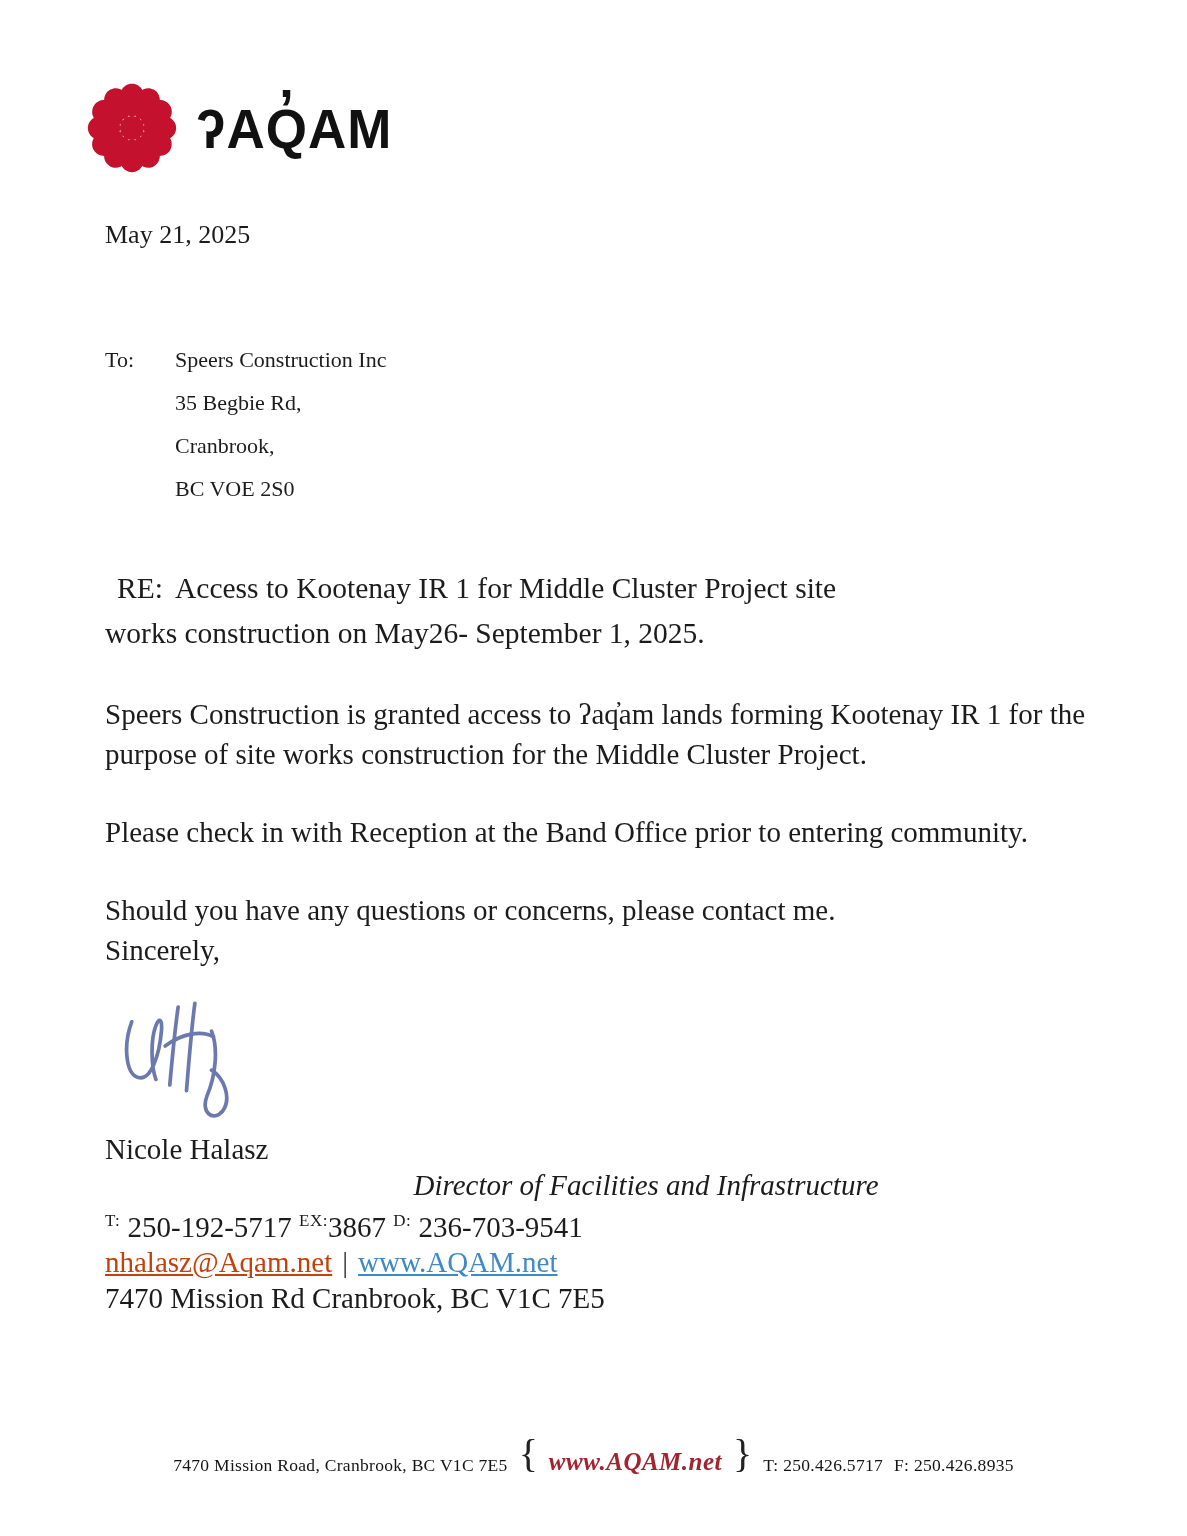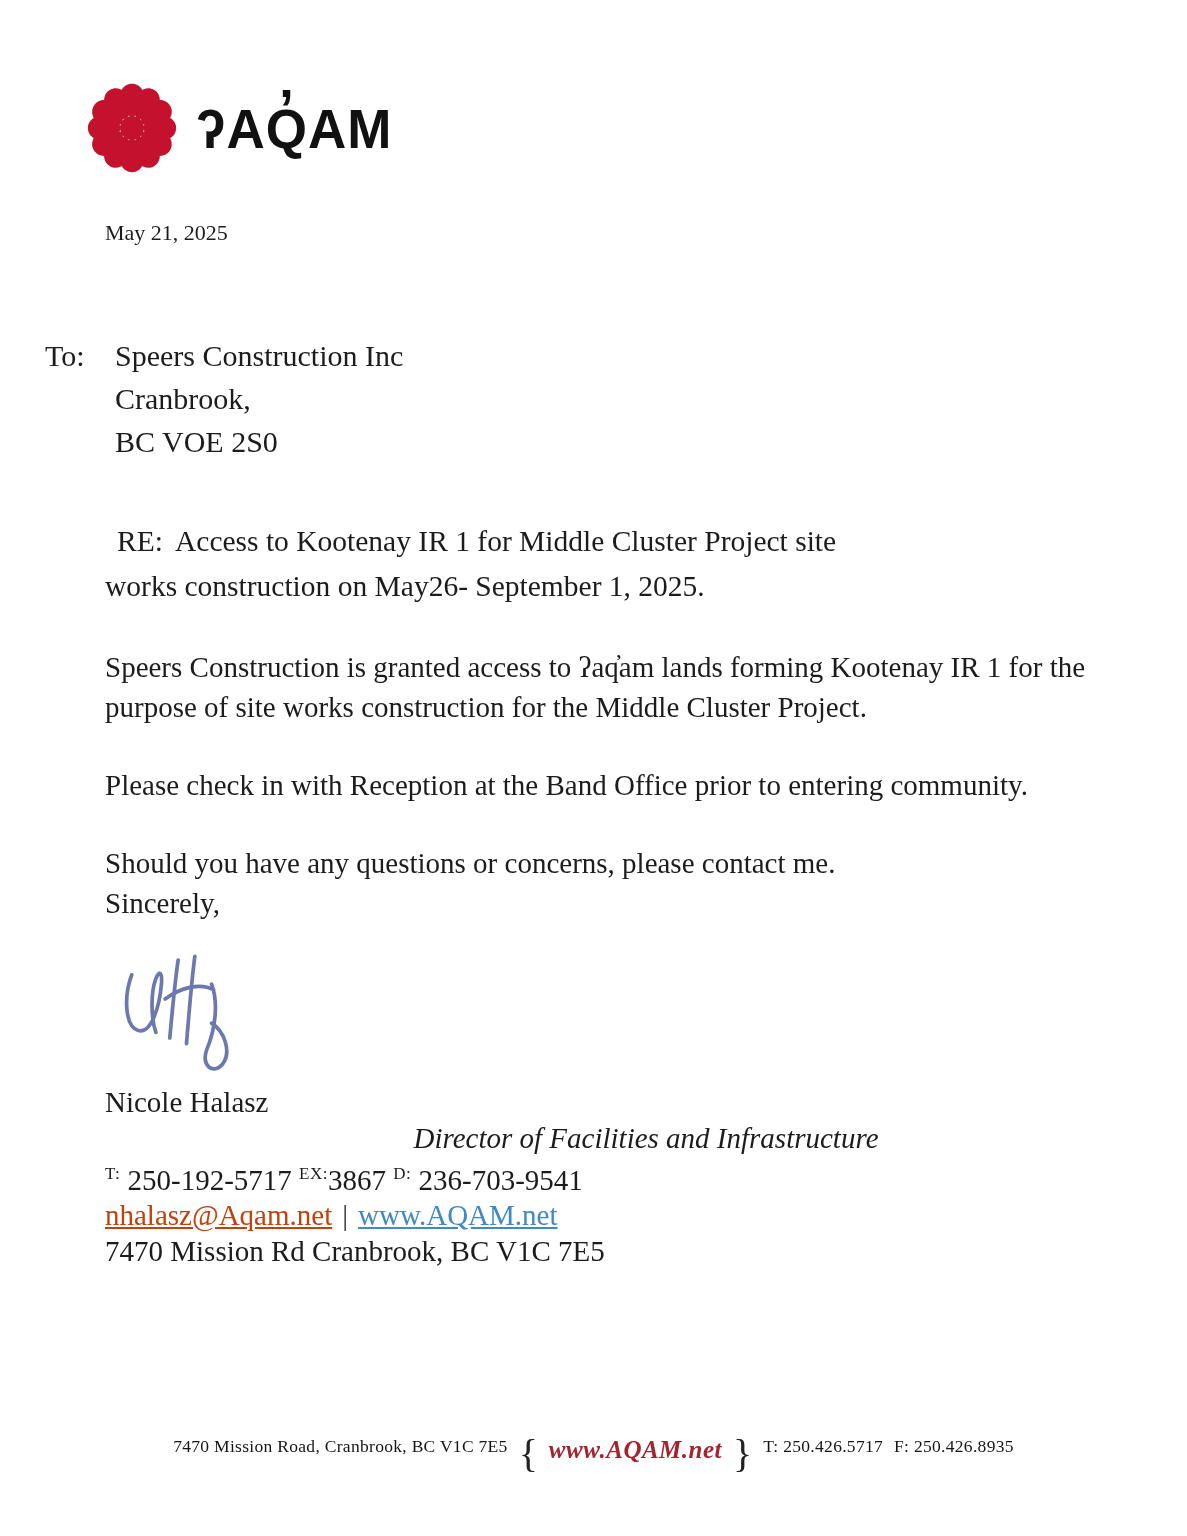--- a/index.html
+++ b/index.html
@@ -16,23 +16,23 @@
     display:flex;align-items:center;gap:16px;
     margin:80px 0 0 84px;
   }
   .logo-flower{width:96px;height:96px;flex:0 0 auto;}
   .brand-text{
     font-family:"Liberation Sans","DejaVu Sans",sans-serif;
     font-weight:700;font-size:53px;letter-spacing:1px;color:#111111;
     transform:scaleY(1.04);
   }
   
-  .date-line{margin:44px 0 0 105px;font-size:22px;}
+  .date-line{margin:44px 0 0 105px;font-size:26px;}
   
-  .to-block{display:flex;margin:88px 0 0 45px;font-size:30px;line-height:43px;}
+  .to-block{display:flex;margin:88px 0 0 105px;font-size:22px;line-height:43px;}
   .to-label{width:70px;flex:0 0 auto;}
   
   .re-block{margin:56px 0 0 105px;font-size:29.5px;line-height:45px;}
   .re-first{display:flex;text-align:center;}
   .re-label{width:70px;flex:0 0 auto;}
   
   .salutation{margin:22px 0 0 105px;font-size:29px;line-height:40px;}
   .para{margin:38px 0 0 105px;font-size:29px;line-height:40px;width:985px;}
   .para-group{margin:38px 0 0 105px;font-size:29px;line-height:40px;width:985px;}
   
@@ -40,21 +40,21 @@
   .sig-block{margin:8px 0 0 105px;font-size:29px;line-height:35.5px;}
   .sig-title{font-style:italic;text-align:center;}
   .sup-label{font-size:17px;vertical-align:super;letter-spacing:0.5px;}
   .link-line a{cursor:pointer;}
   a.email-link{color:#c2410c;text-decoration:underline;}
   a.site-link{color:#4089c7;text-decoration:underline;}
   .link-sep{color:#333;padding:0 10px;}
   
   .footer{
     position:absolute;left:0;top:1436px;width:100%;
-    display:flex;justify-content:center;align-items:flex-start;gap:11px;
+    display:flex;justify-content:center;align-items:flex-end;gap:11px;
     white-space:nowrap;
   }
   .footer-address,.footer-phone,.footer-fax{
     font-size:17.5px;color:#151515;letter-spacing:0.3px;
   }
   .footer-brace{
     font-size:40px;font-weight:300;color:#222;line-height:1;
     transform:translateY(-2px);
   }
   .footer-site{
@@ -115,20 +115,21 @@
     </svg>
     <div class="brand-text">ʔAQ̓AM</div>
   </header>
 
   <p class="date-line">May 21, 2025</p>
 
   <div class="to-block">
     <span class="to-label">To:</span>
     <div>
       <div>Speers Construction Inc</div>
+      <div>35 Begbie Rd,</div>
       <div>Cranbrook,</div>
       <div>BC VOE 2S0</div>
     </div>
   </div>
 
   <div class="re-block">
     <div class="re-first">
       <span class="re-label">RE:</span>
       <span>Access to Kootenay IR 1 for Middle Cluster Project site</span>
     </div>

